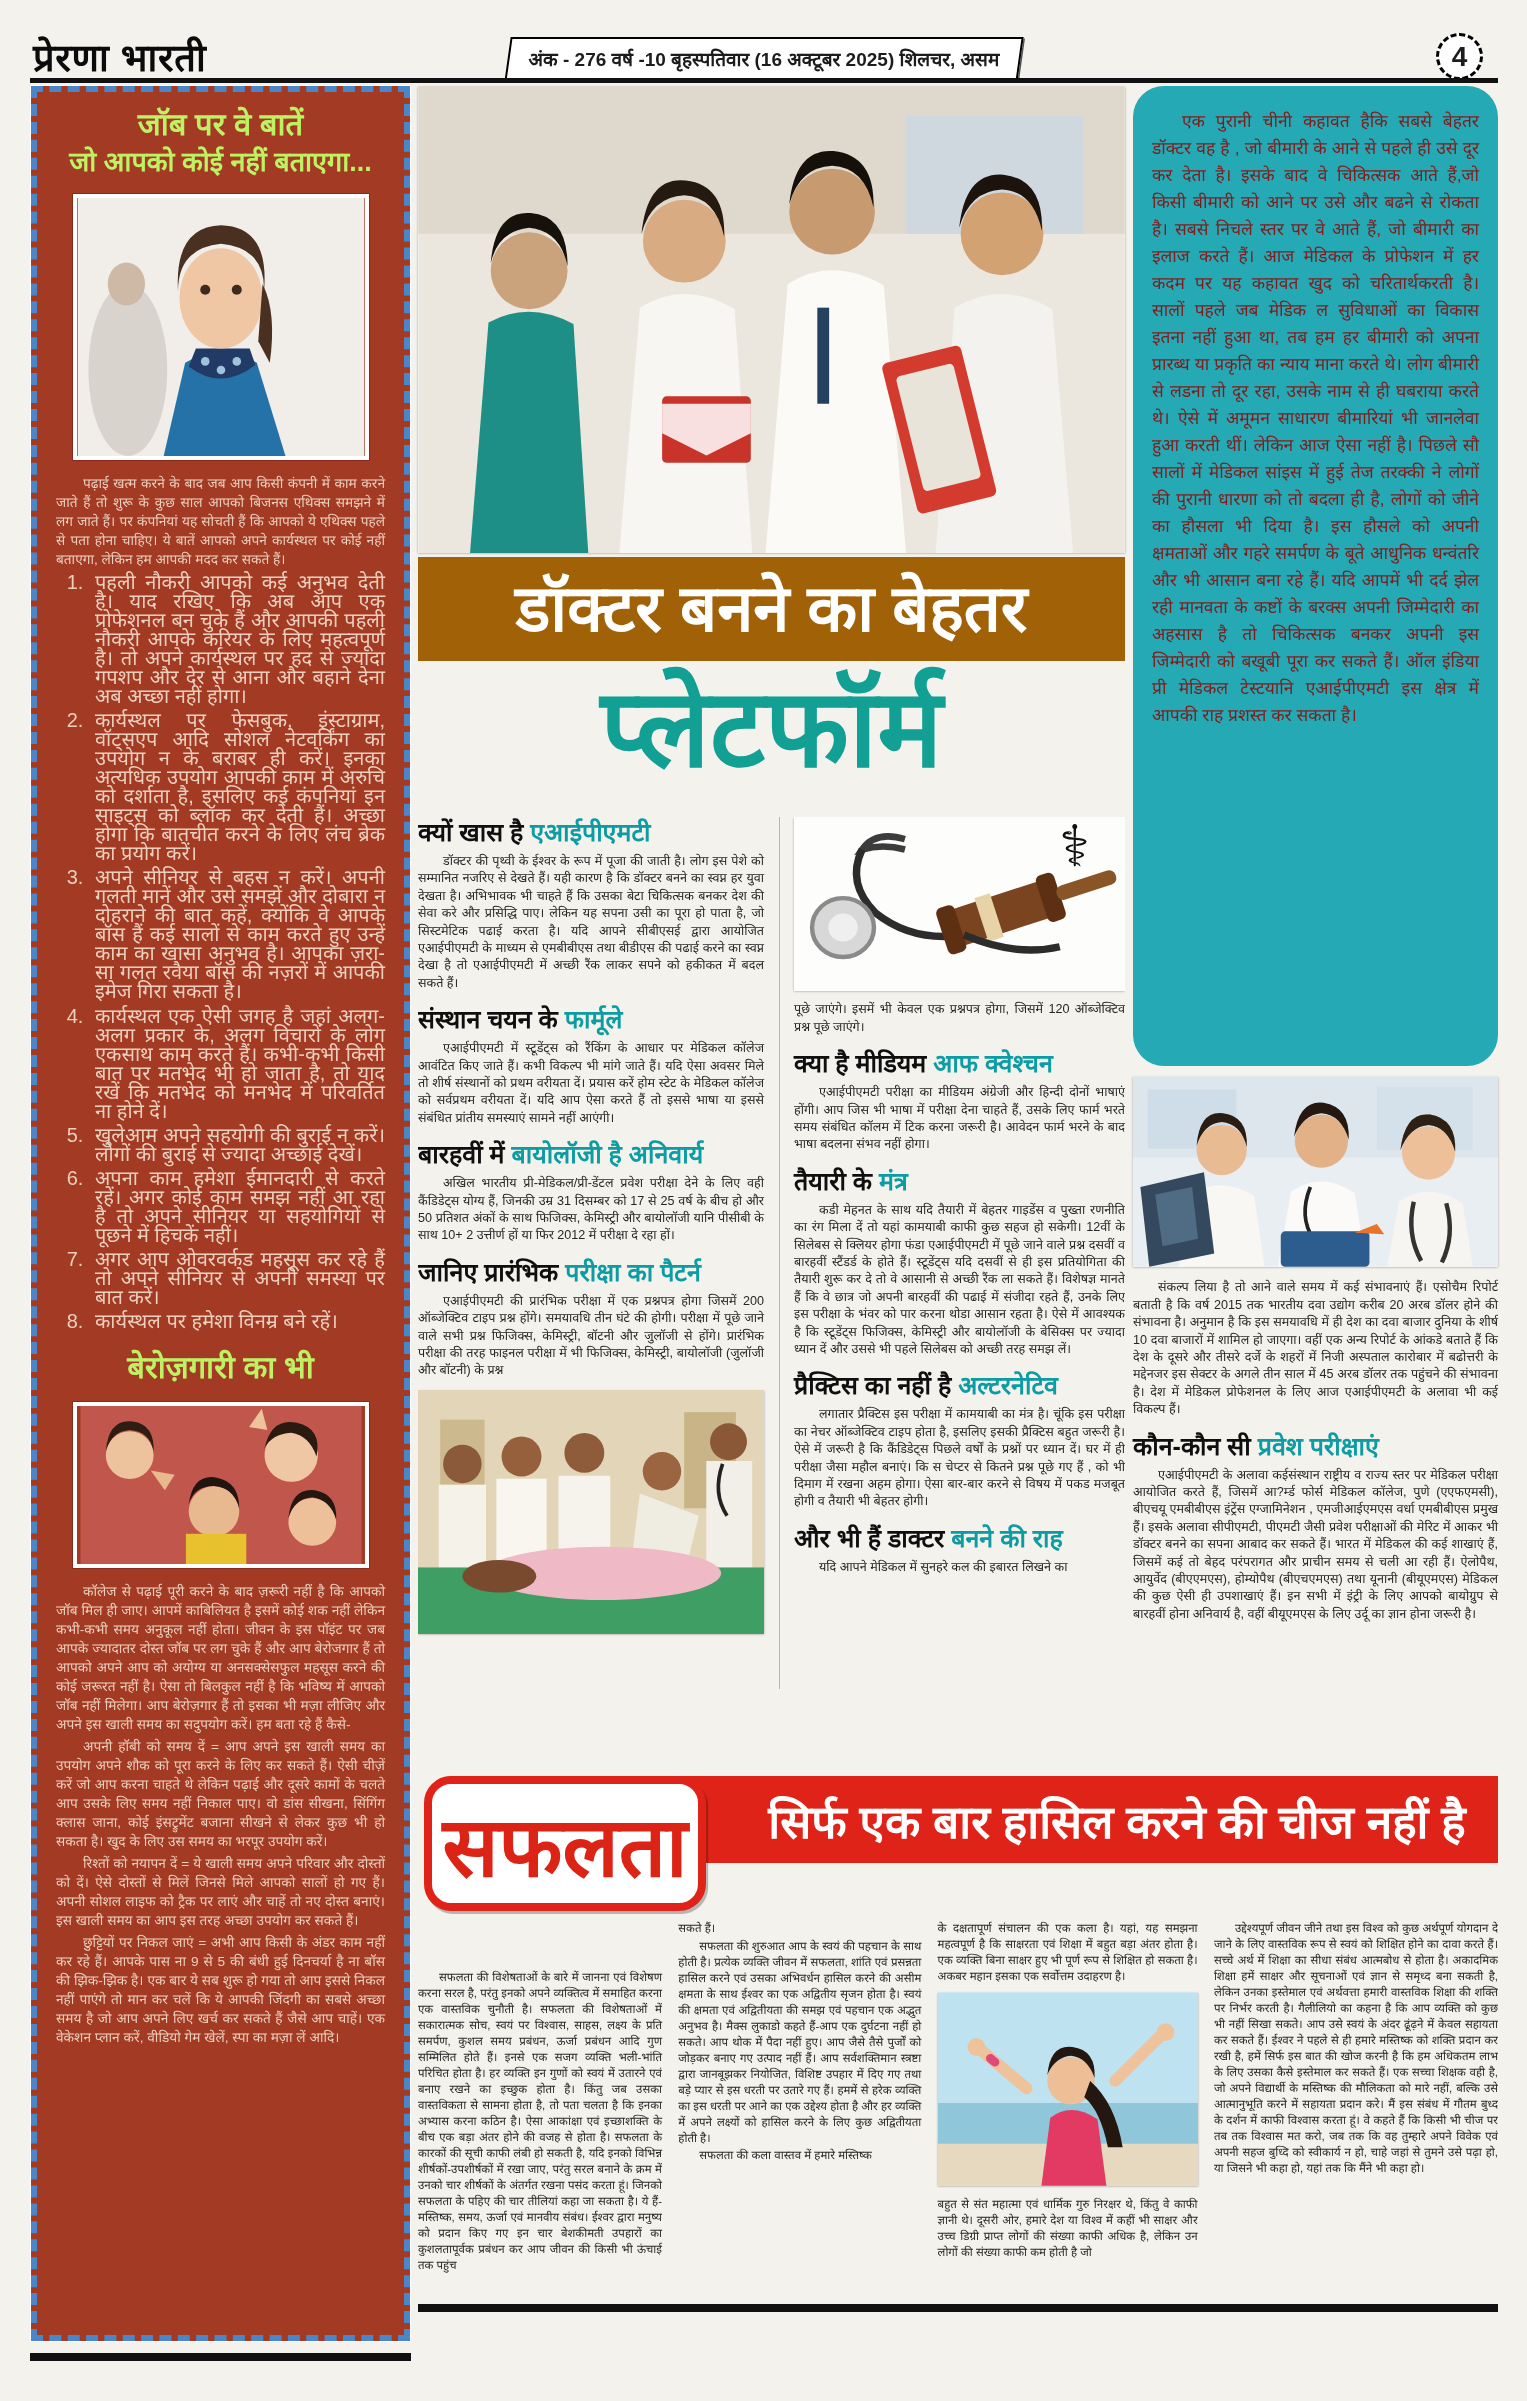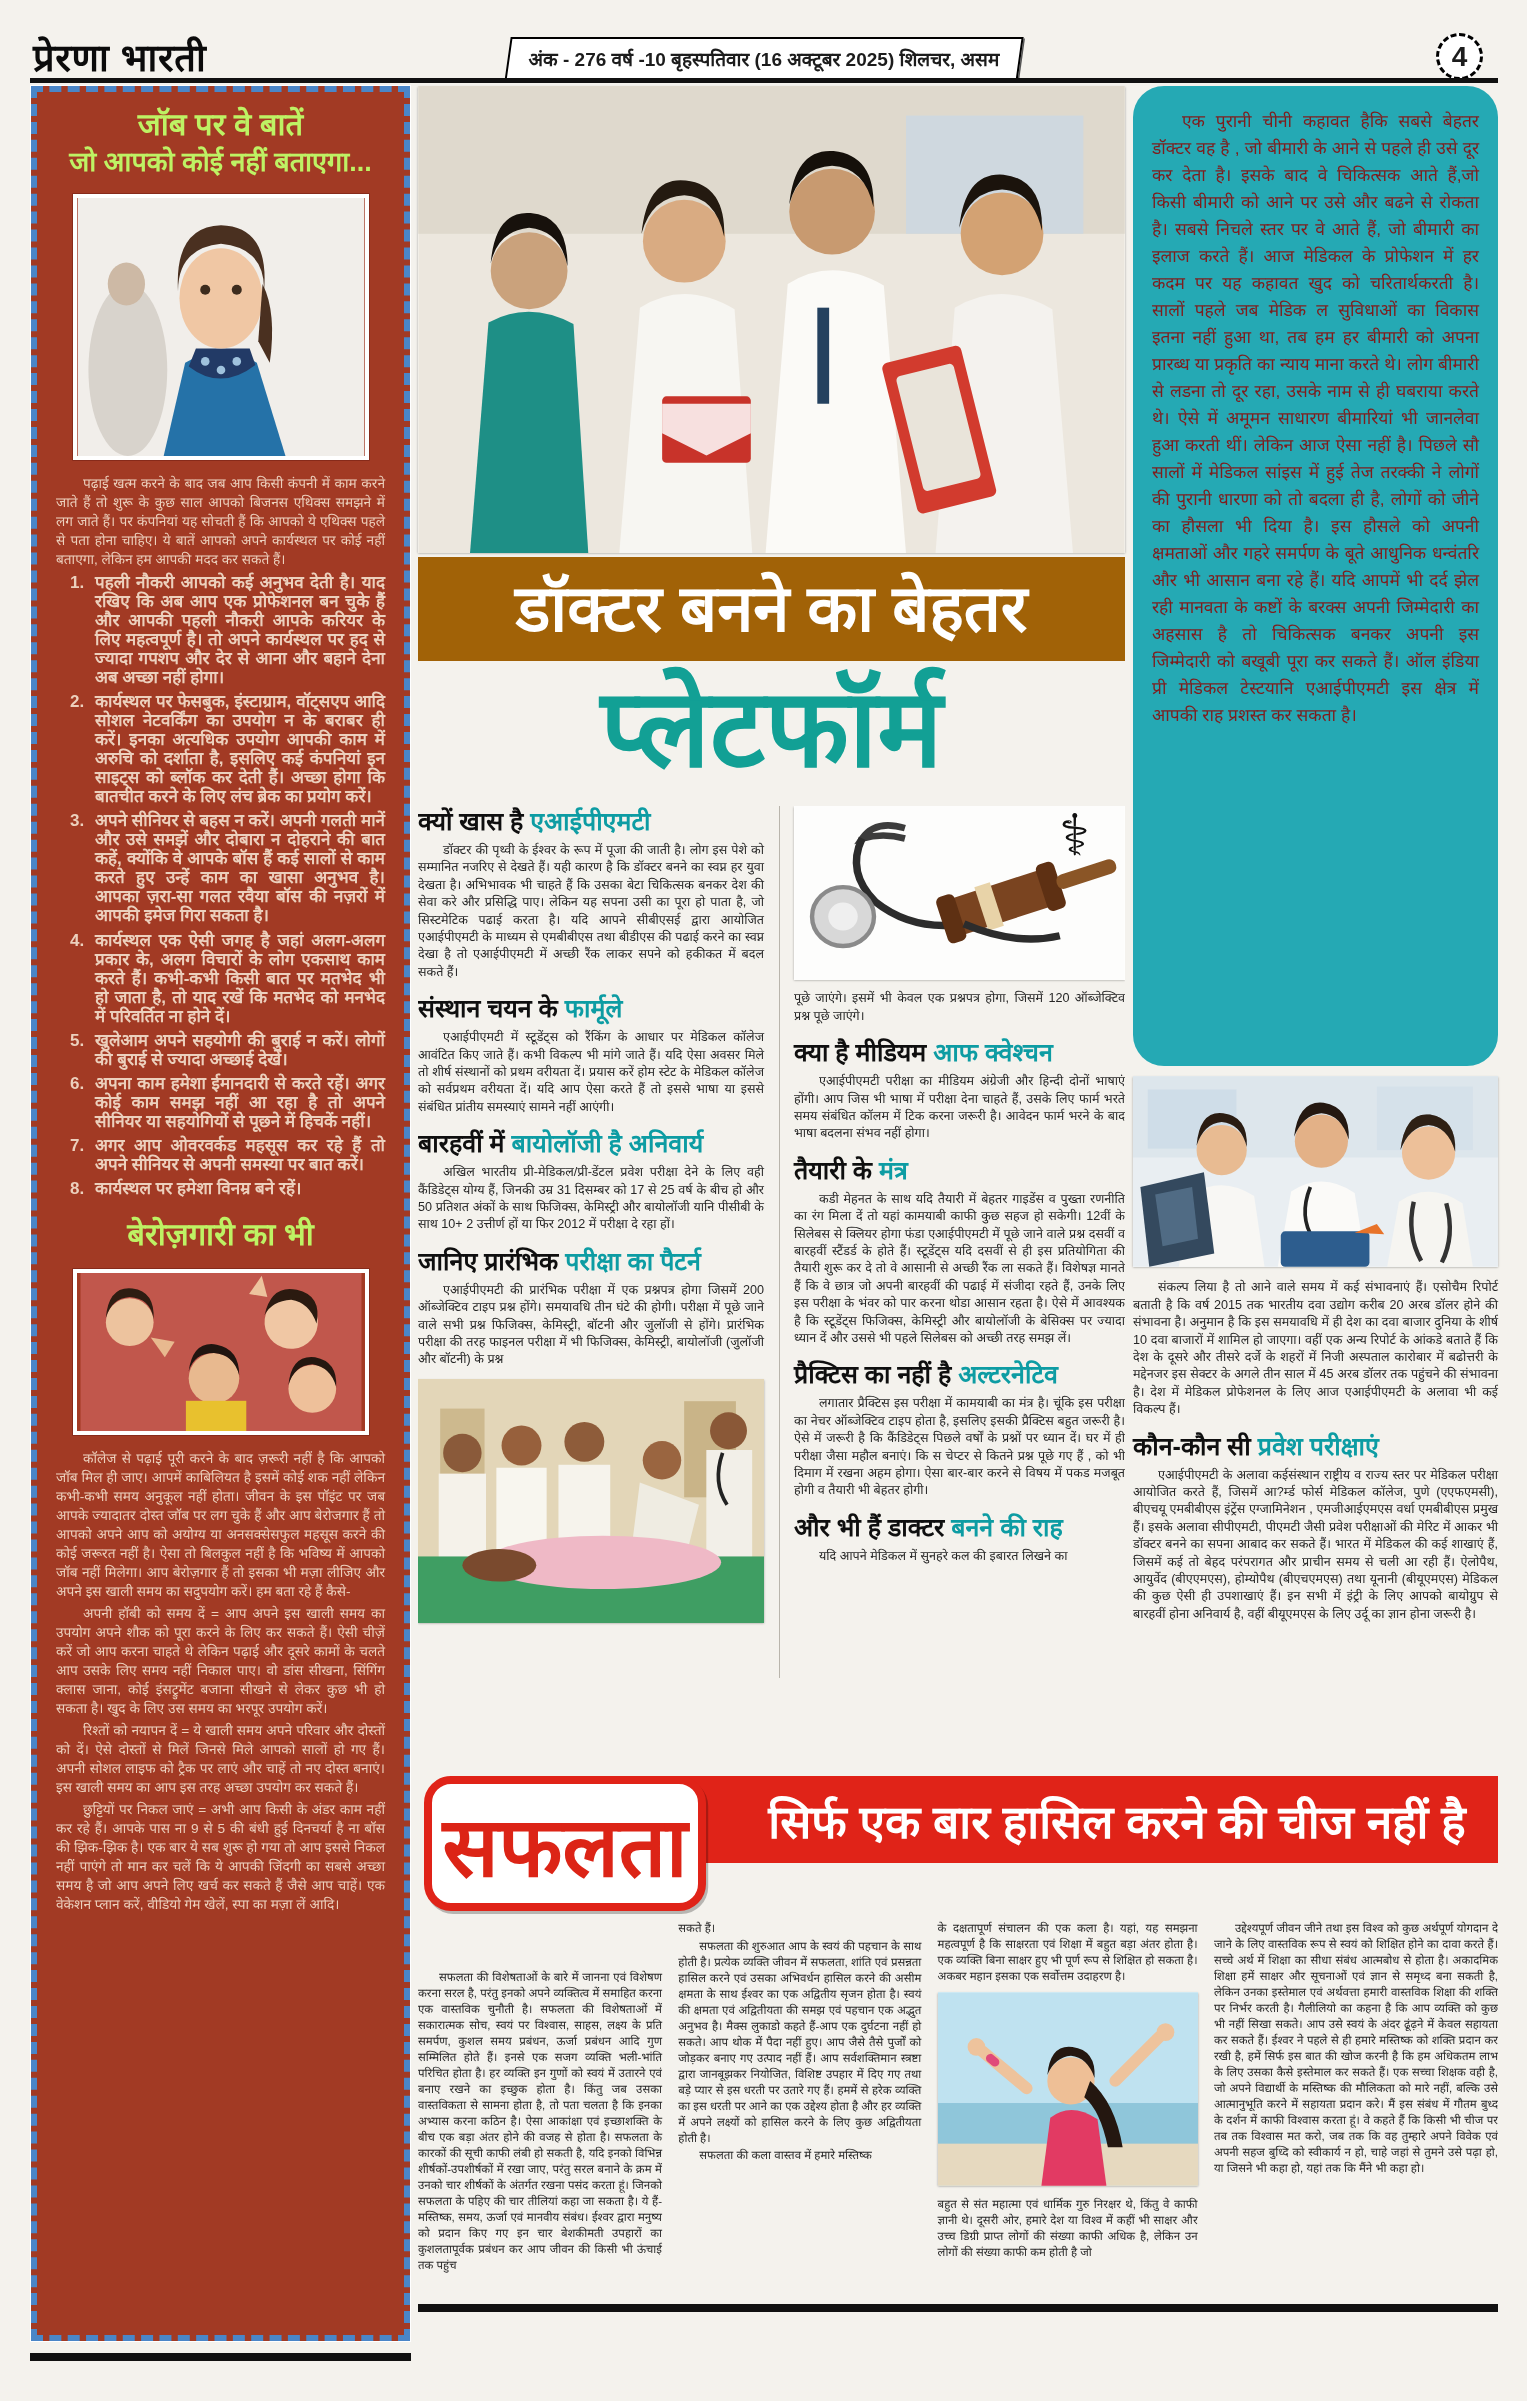--- a/index.html
+++ b/index.html
@@ -34,34 +34,34 @@
     position:absolute; left:31px; top:86px; width:379px; height:2255px;
     background:#a23a24; border:6px dashed #4a86c8; outline:1.5px solid #fff;
     padding:15px 19px; overflow:hidden; color:#ecd0bd;
   }
   .lp-title1 { text-align:center; color:#bef264; font-weight:800; font-size:31px; line-height:1.15; }
   .lp-title2 { text-align:center; color:#bef264; font-weight:800; font-size:27px; line-height:1.2; margin-top:3px; }
   .lp-photo { display:block; margin:16.3px auto 13.3px auto; border:4.4px solid #fff; box-shadow:0 0 0 0.7px #7c2518; }
   .lp-body { font-size:13.7px; line-height:19px; text-align:justify; }
   .lp-body p { text-indent:27px; margin-bottom:3px; }
   .lp-list { margin:4.4px 0 0 33px; }
-  .lp-list li { font-size:17px; line-height:19px; text-align:justify; padding-left:6px; margin-bottom:5.2px;font-weight:bold; }
+  .lp-list li { font-size:20px; line-height:19px; text-align:justify; padding-left:6px; margin-bottom:5.2px; }
   .lp-head2 { margin-top:19px; }
 
   
   .center-col { position:absolute; left:418px; top:86px; width:707px; }
   .photo-frame { background:#fff; box-shadow:0 0.7px 2.2px rgba(0,0,0,.35); }
   .main-headline-box {
     margin-top:1px; background:#a16207; color:#fff; text-align:center;
     font-size:65px; font-weight:800; padding:16.3px 7.4px; line-height:1.1;
   }
   .main-headline-2 {
     text-align:center; color:#12a095; font-weight:800; font-size:109px; line-height:1.05; margin-top:10.4px;
   }
-  .mid-cols { display:flex; gap:15px; margin-top:20px; height:872px; overflow:hidden; }
+  .mid-cols { display:flex; gap:15px; margin-top:31px; height:872px; overflow:hidden; }
   .mid-col { width:346px; }
   .mid-col + .mid-col { border-left:0.7px solid #b9b5ac; padding-left:14px; }
   .sec-head { font-size:25px; font-weight:800; line-height:1.2; margin:12px 0 6px 0; }
   .sec-head .b { color:#0f0f0f; }
   .sec-head .t { color:#0d9ca3; }
   .sec-body { font-size:12.6px; line-height:17.4px; text-align:justify; color:#262626; }
   .sec-body.ind { text-indent:25px; }
   .cont-para { font-size:12.6px; line-height:17.4px; text-align:justify; color:#262626; margin-top:7.4px; }
 
   

